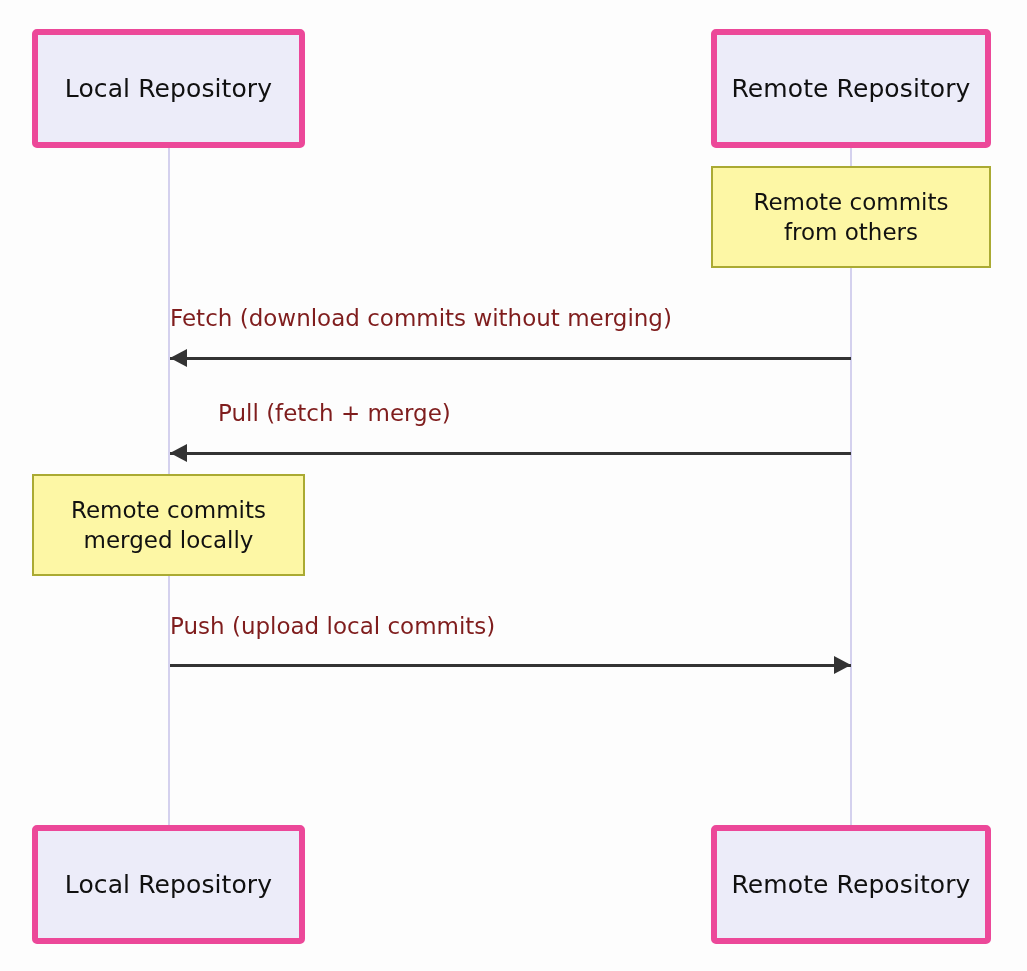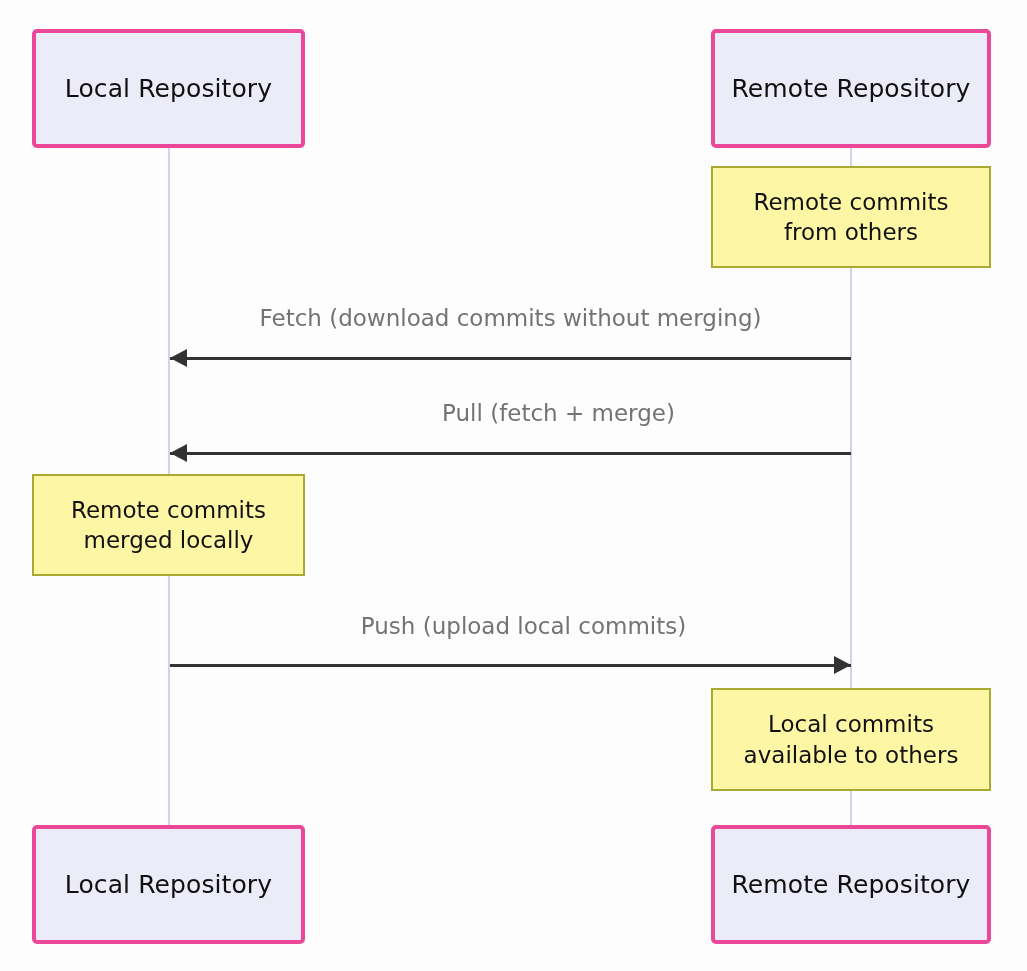--- a/index.html
+++ b/index.html
@@ -24,21 +24,21 @@
     position: absolute;
     width: 2px;
     background: #d4d1ee;
   }
 
   
   .participant {
     position: absolute;
     box-sizing: border-box;
     background: #ececf9;
-    border: 4px solid #ec4899;
+    border: 6px solid #ec4899;
     border-radius: 5px;
     display: flex;
     align-items: center;
     justify-content: center;
     color: #101010;
     font-size: 25px;
     font-weight: 400;
     letter-spacing: 0.1px;
     text-align: center;
     line-height: 1.2;
@@ -57,23 +57,22 @@
     color: #111111;
     font-size: 23px;
     line-height: 1.32;
     padding: 2px 4px;
     white-space: pre-line;
   }
 
   
   .msg-label {
     position: absolute;
-    color: #737373;
+    color: #7f1d1d;
     font-size: 23px;
-    text-align: center;
     white-space: nowrap;
     line-height: 1.2;
   }
   .msg-line {
     position: absolute;
     height: 3px;
     background: #333333;
   }
   .arrowhead {
     position: absolute;
@@ -117,22 +116,20 @@
   <div class="msg-line" style="left:170px; top:452px; width:681px;"></div>
   <div class="arrowhead left" style="left:170px; top:444px;"></div>
 
   <div class="note" style="left:32px; top:474px; width:273px; height:102px;">Remote commits
 merged locally</div>
 
   <div class="msg-label" style="left:170px; top:613px; width:707px;">Push (upload local commits)</div>
   <div class="msg-line" style="left:170px; top:664px; width:681px;"></div>
   <div class="arrowhead right" style="left:834px; top:656px;"></div>
 
-  <div class="note" style="left:711px; top:688px; width:280px; height:103px;">Local commits
-available to others</div>
 
   <div class="participant" style="left:32px; top:825px; width:273px; height:119px;">
     <span>Local Repository</span>
   </div>
   <div class="participant" style="left:711px; top:825px; width:280px; height:119px;">
     <span>Remote Repository</span>
   </div>
 
 </div>
 

